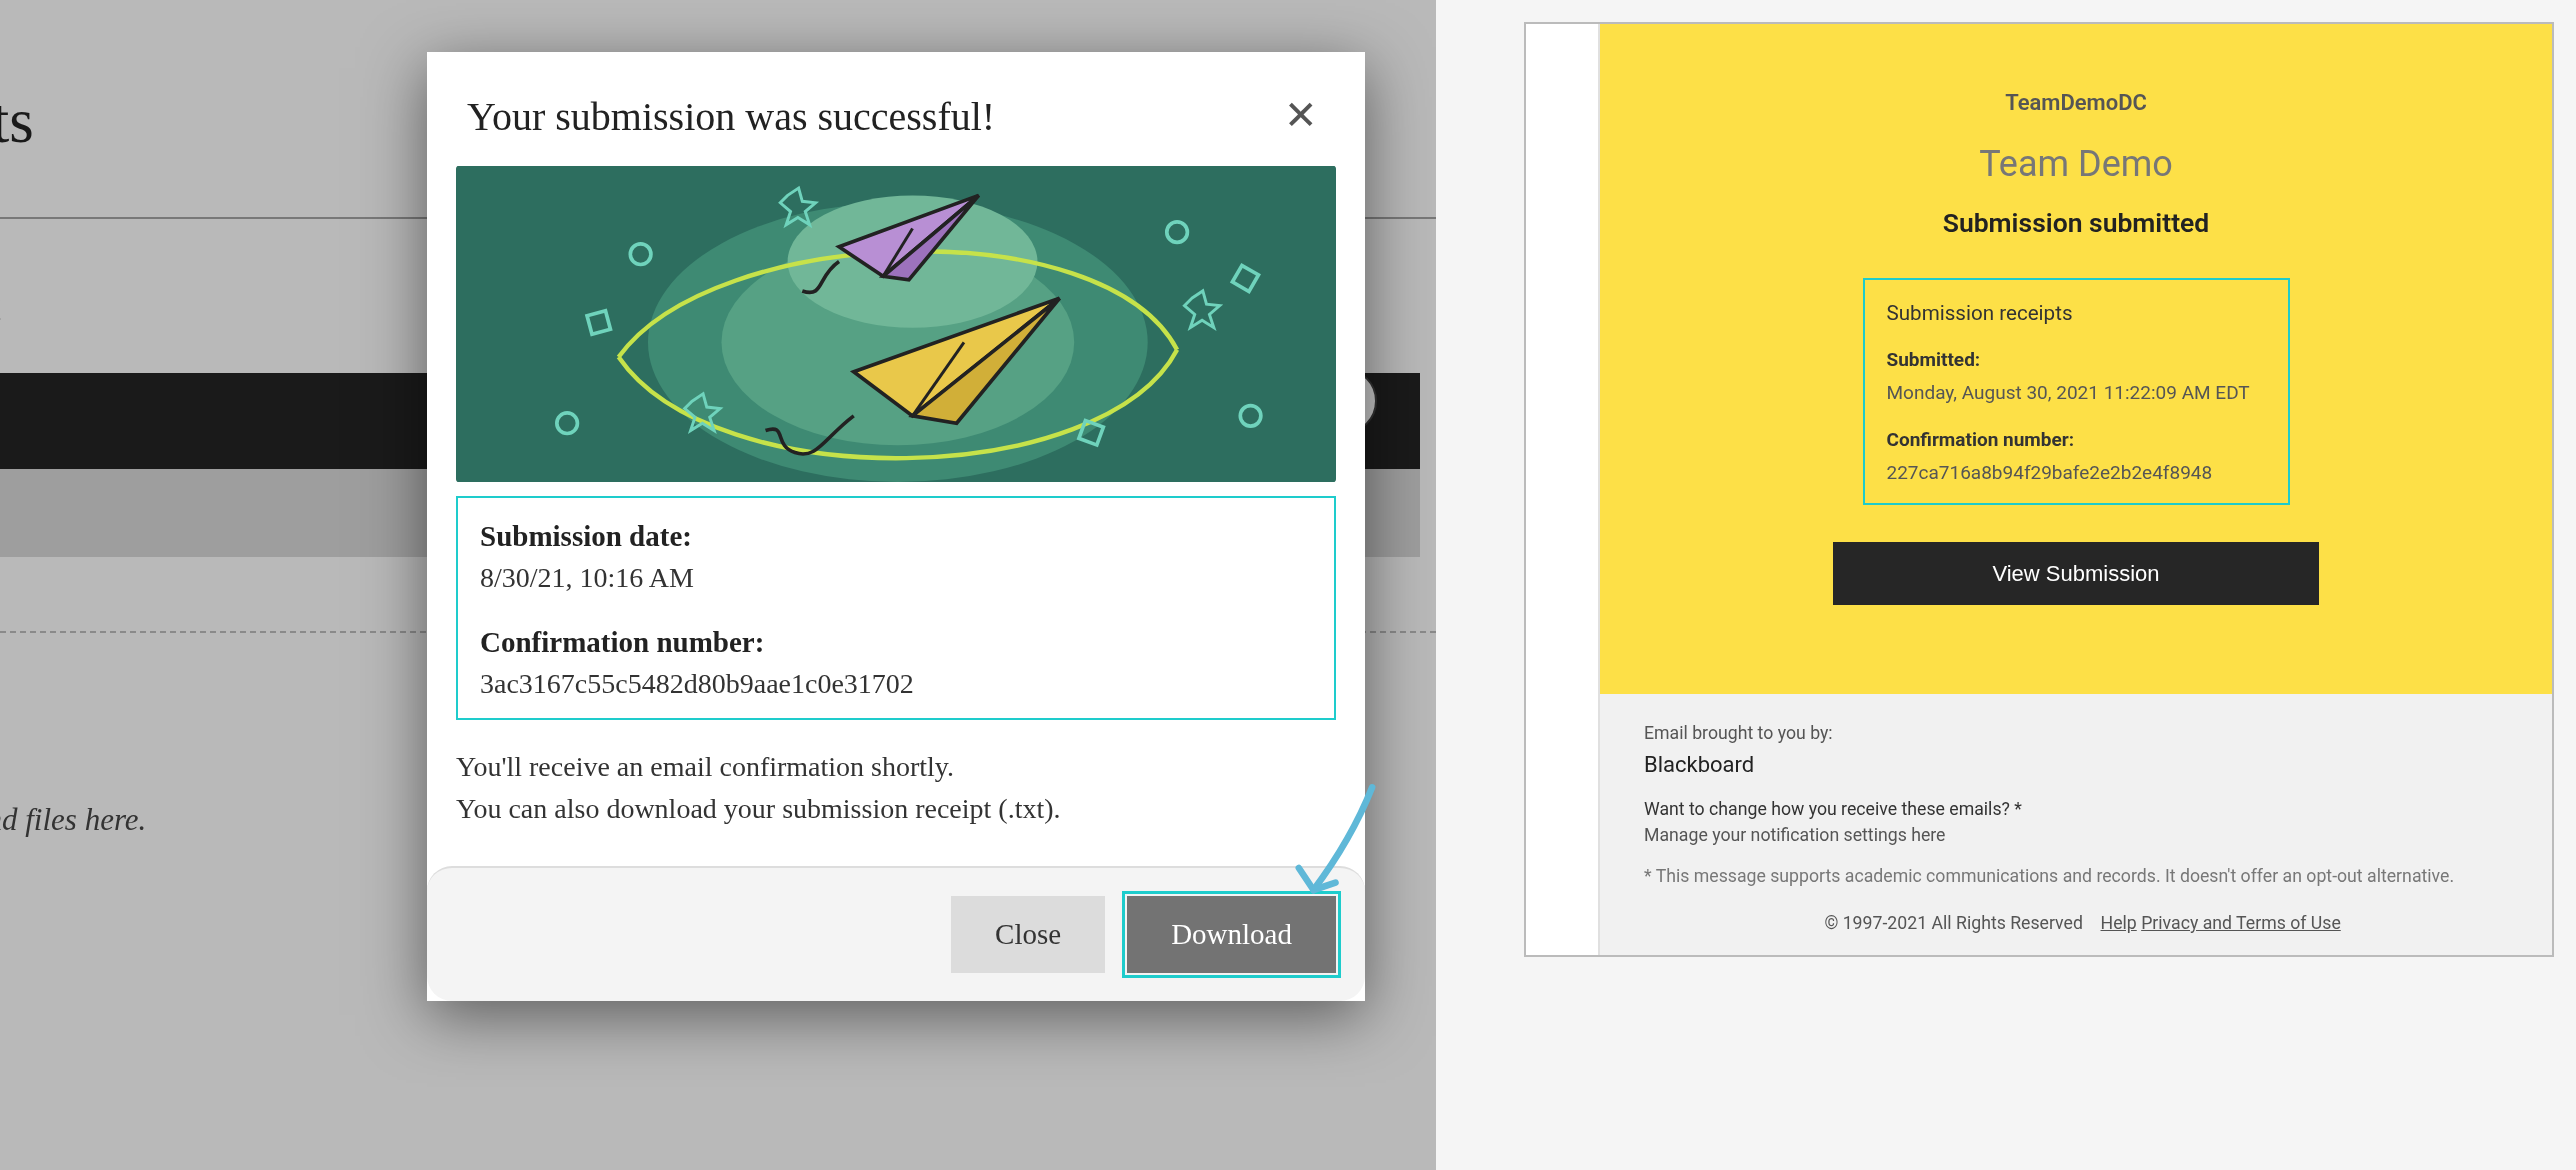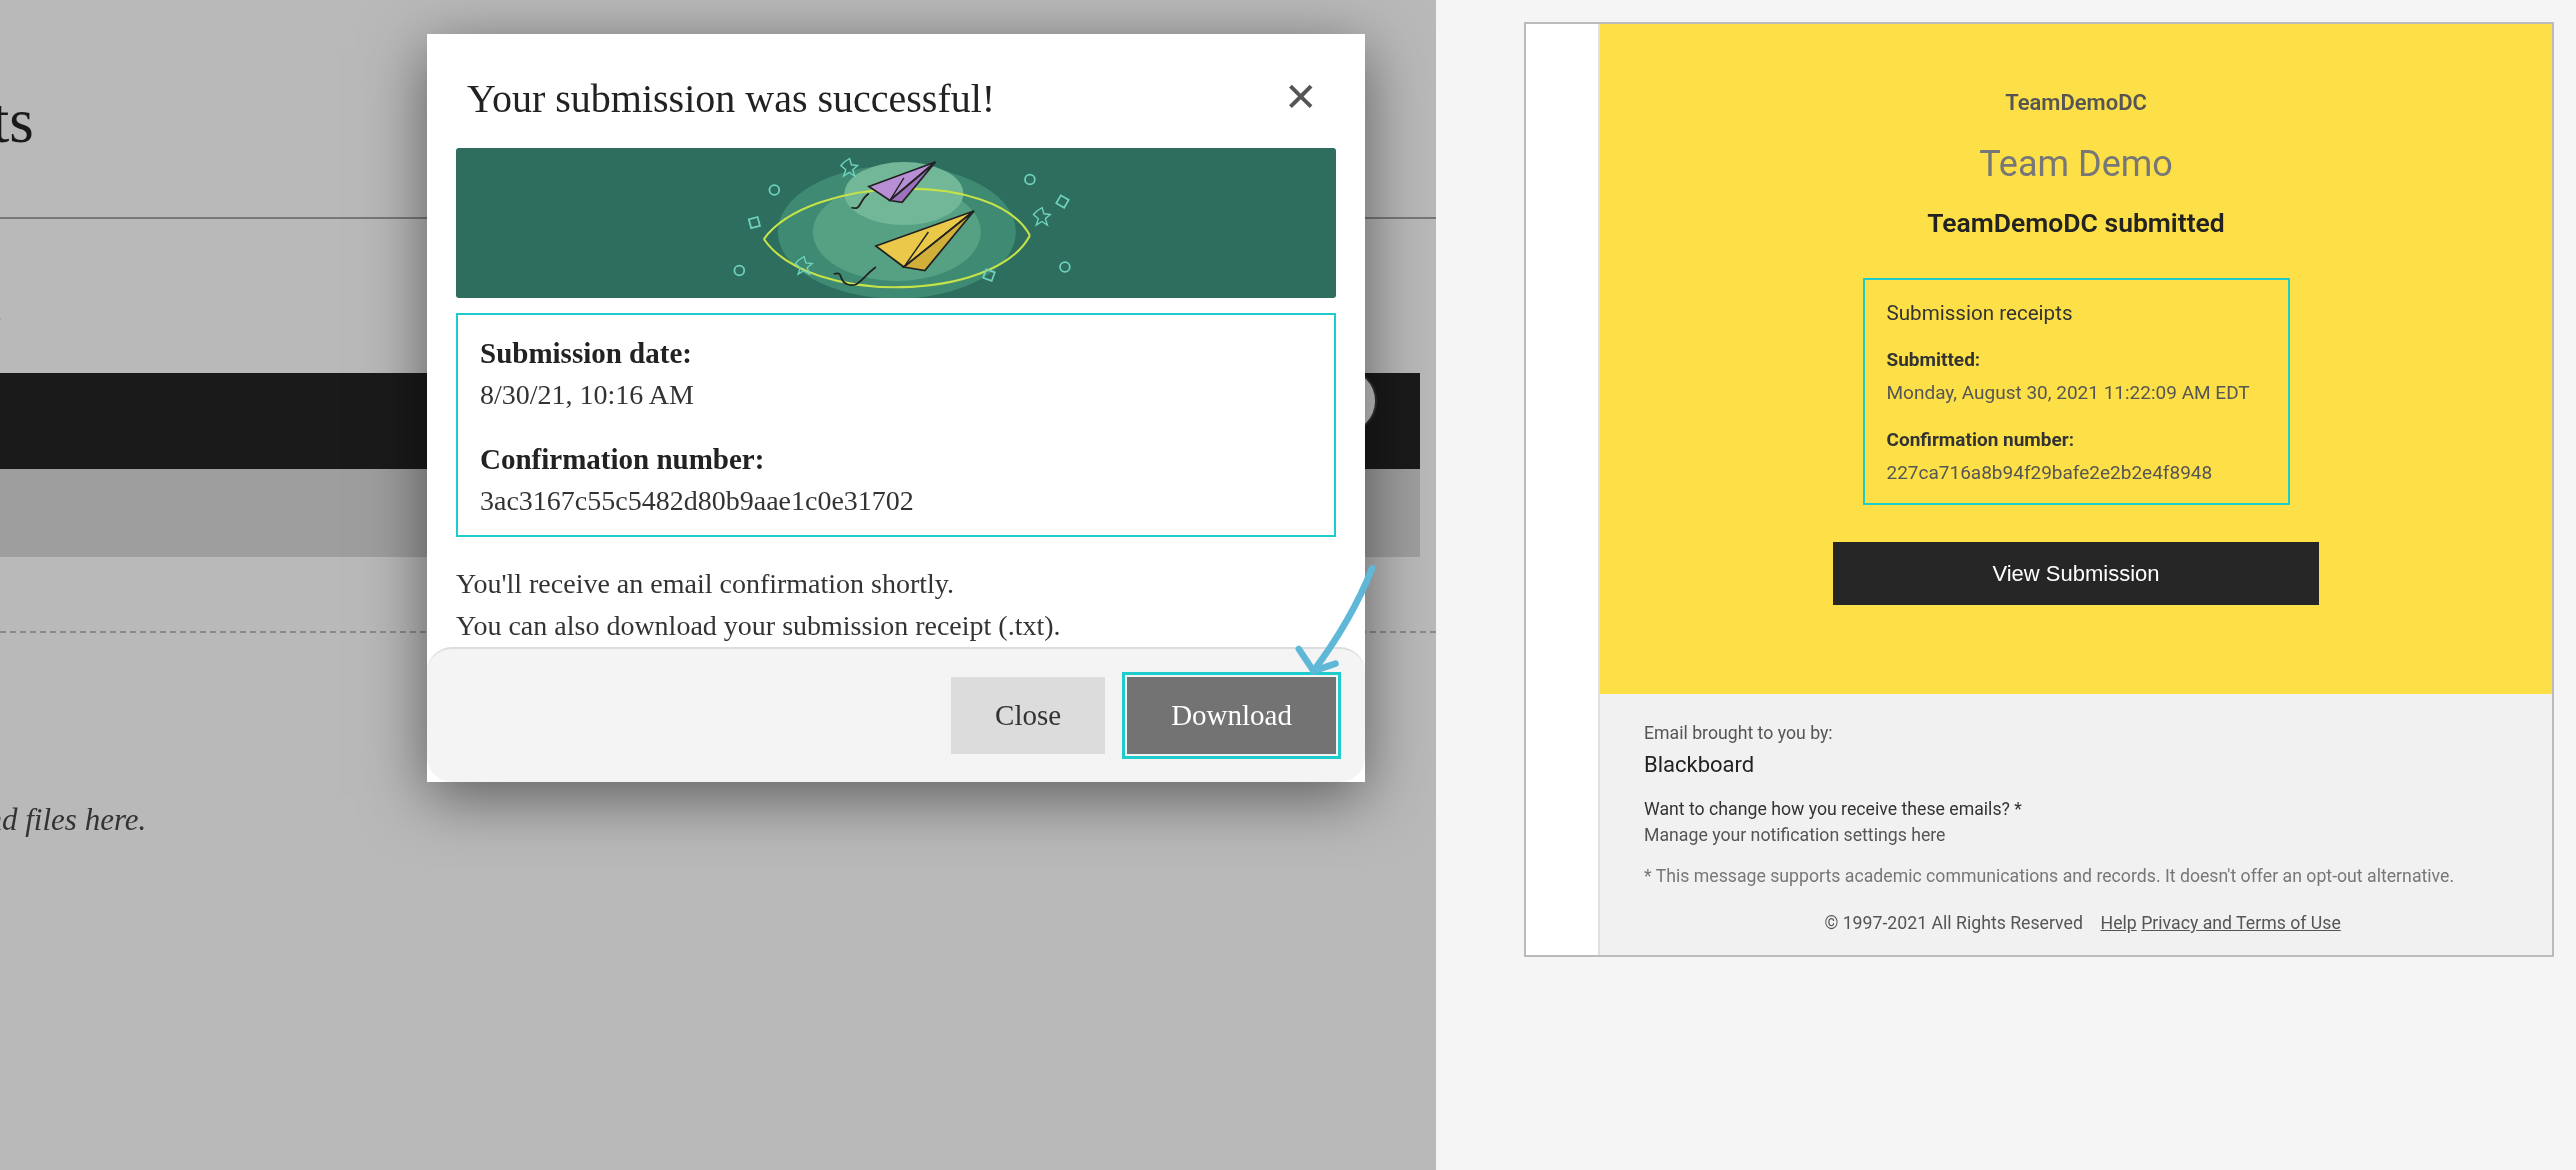--- a/index.html
+++ b/index.html
@@ -87,23 +87,23 @@
       align-items: center;
       justify-content: flex-end;
       padding-right: 29px;
       font-family: Georgia, serif;
       font-size: 28px;
     }
 
     .modal {
       position: absolute;
       left: 427px;
-      top: 34px;
+      top: 52px;
       width: 938px;
-      height: 748px;
+      height: 949px;
       background: #fff;
       box-shadow: 0 14.7px 59px rgba(0,0,0,0.5);
       display: flex;
       flex-direction: column;
     }
     .modal-header {
       display: flex;
       align-items: center;
       justify-content: space-between;
       padding: 37px 40px 22px 40px;
@@ -382,21 +382,21 @@
     </div>
   </div>
 
   <div class="right-panel">
     <div class="email-card">
       <div class="email-leftcol"></div>
       <div class="email-main">
         <div class="email-body">
           <div class="team-code">TeamDemoDC</div>
           <div class="team-name">Team Demo</div>
-          <div class="assess-title">TeamDemoDC submitted</div>
+          <div class="assess-title">Submission submitted</div>
 
           <div class="email-receipt">
             <div class="rhead">Submission receipts</div>
             <div class="rlabel">Submitted:</div>
             <div class="rval">Monday, August 30, 2021 11:22:09 AM EDT</div>
             <div class="rlabel">Confirmation number:</div>
             <div class="rval">227ca716a8b94f29bafe2e2b2e4f8948</div>
           </div>
 
           <button class="view-sub">View Submission</button>

